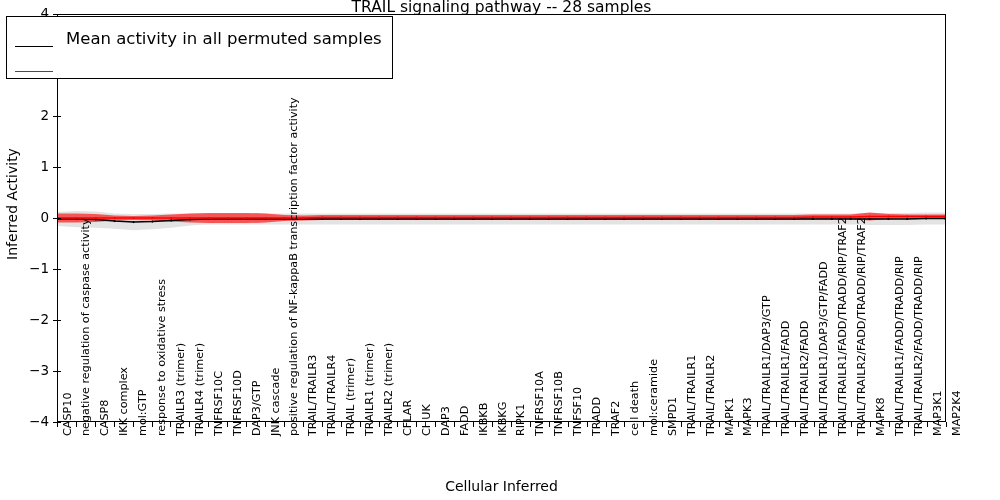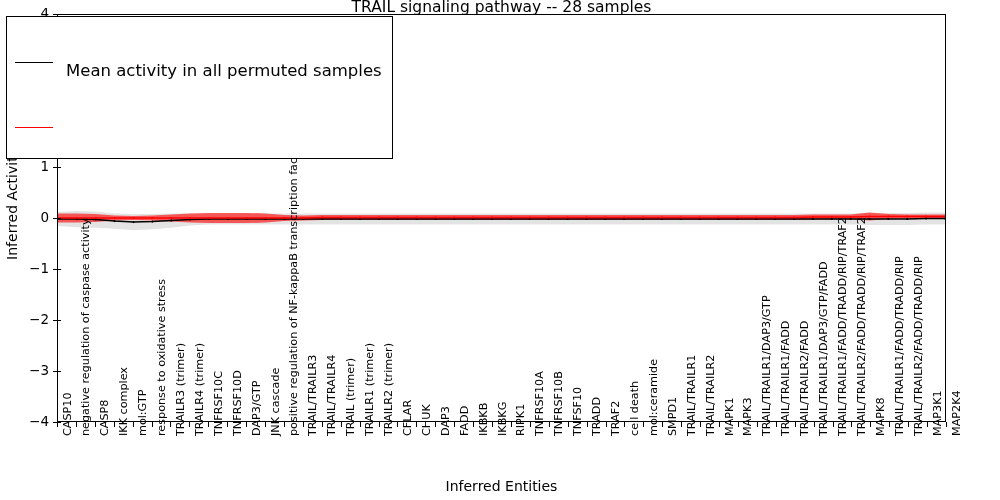--- a/index.html
+++ b/index.html
@@ -39,21 +39,21 @@
     transform:rotate(-90deg);transform-origin:left top;
     text-align:left;
   }
 
   
   .legend{
     position:absolute;left:6px;top:16px;
     border:1.1px solid #000;background:#fff;
     padding:5px 10px 6px 8px;box-sizing:border-box;
   }
-  .legend-row{display:flex;align-items:flex-start;height:25px;margin-top:40px;}
+  .legend-row{display:flex;align-items:flex-end;height:25px;}
   .legend-swatch{width:38px;height:0;border-top-width:1.4px;border-top-style:solid;margin-right:13px;}
   .legend-text{font-size:16.5px;line-height:17px;white-space:nowrap;}
 </style>
 </head>
 <body>
 
 <div class="figure">
 
   <div class="chart-title">TRAIL signaling pathway -- 28 samples</div>
 
@@ -293,21 +293,21 @@
       <div class="xtickmark" style="left: 889.255px; top: 422px;"></div>
       <div class="xtick-text" style="left: 893.755px; top: 436px;">TRAIL/TRAILR1/FADD/TRADD/RIP</div>
       <div class="xtickmark" style="left: 908.17px; top: 422px;"></div>
       <div class="xtick-text" style="left: 912.67px; top: 436px;">TRAIL/TRAILR2/FADD/TRADD/RIP</div>
       <div class="xtickmark" style="left: 927.085px; top: 422px;"></div>
       <div class="xtick-text" style="left: 931.585px; top: 436px;">MAP3K1</div>
       <div class="xtickmark" style="left: 946px; top: 422px;"></div>
       <div class="xtick-text" style="left: 950.5px; top: 436px;">MAP2K4</div>
     </div>
 
-  <div class="xlabel">Inferred Entities</div>
+  <div class="xlabel">Cellular Inferred</div>
 
   <div class="legend">
     <div class="legend-row">
       <span class="legend-swatch" id="sw0" style="border-top-color: rgb(0, 0, 0);"></span>
       <span class="legend-text">Mean activity in all permuted samples</span>
     </div>
     <div class="legend-row">
       <span class="legend-swatch" id="sw1" style="border-top-color: rgb(255, 0, 0);"></span>
     </div>
   </div>

